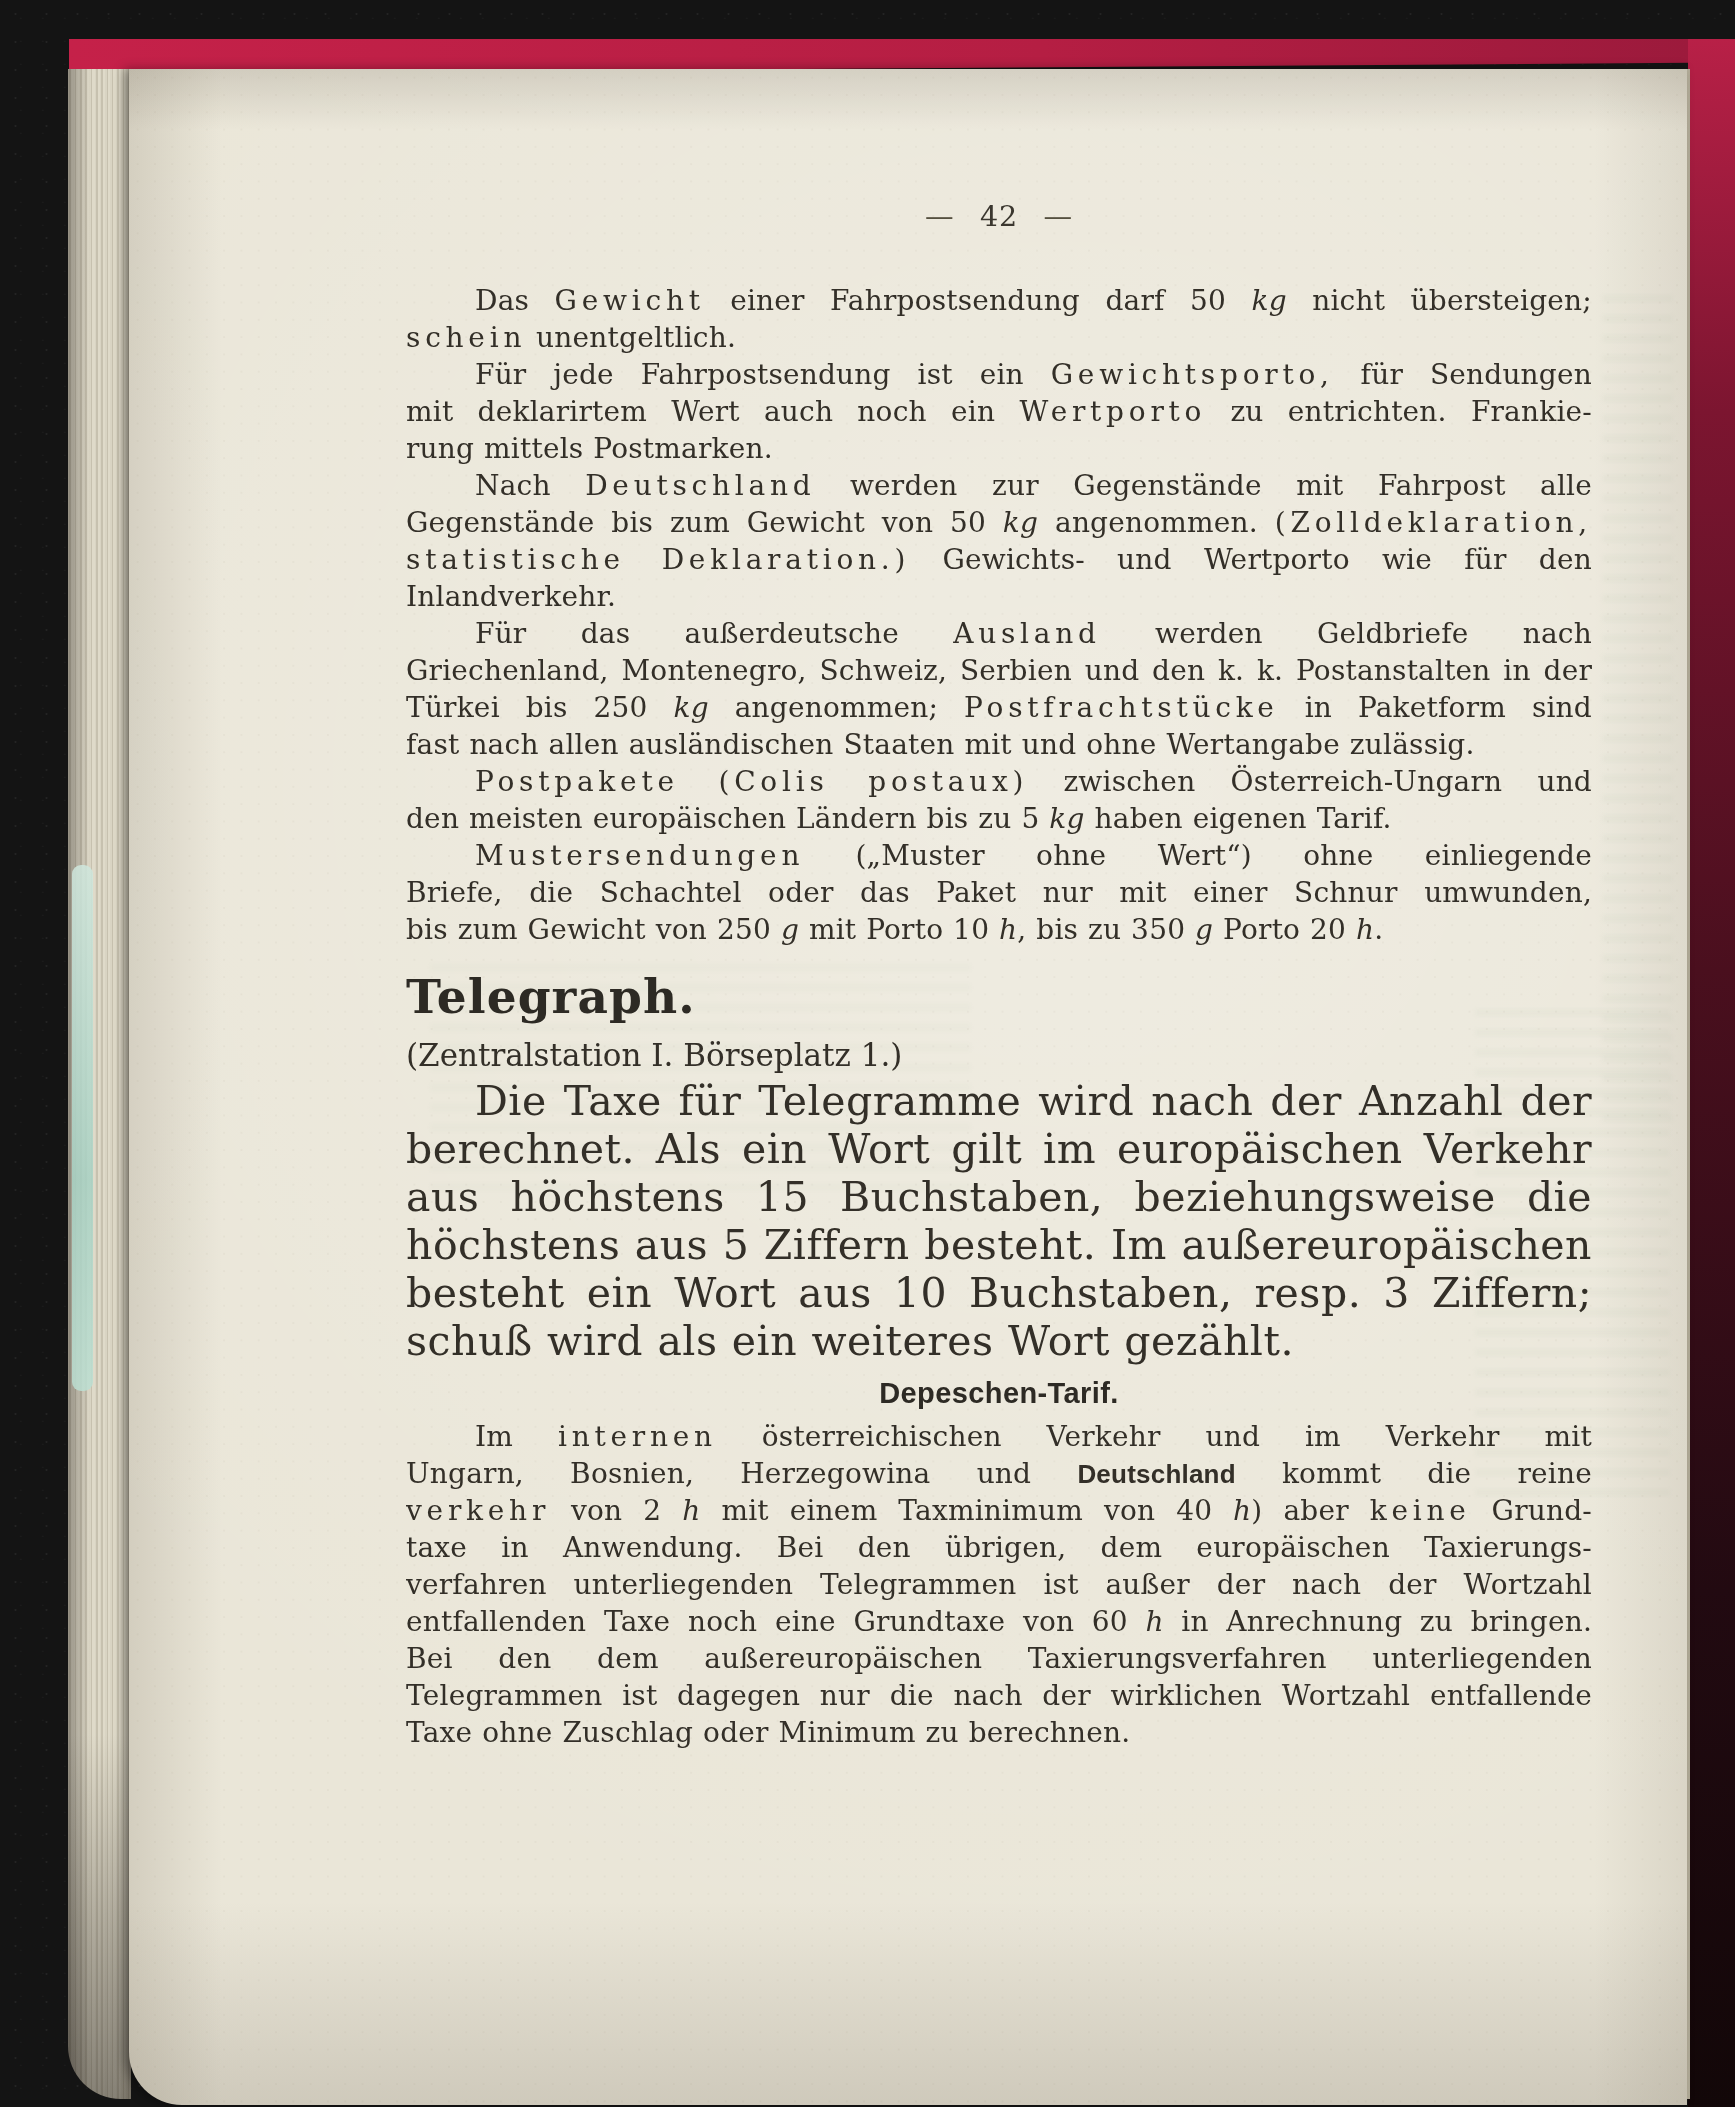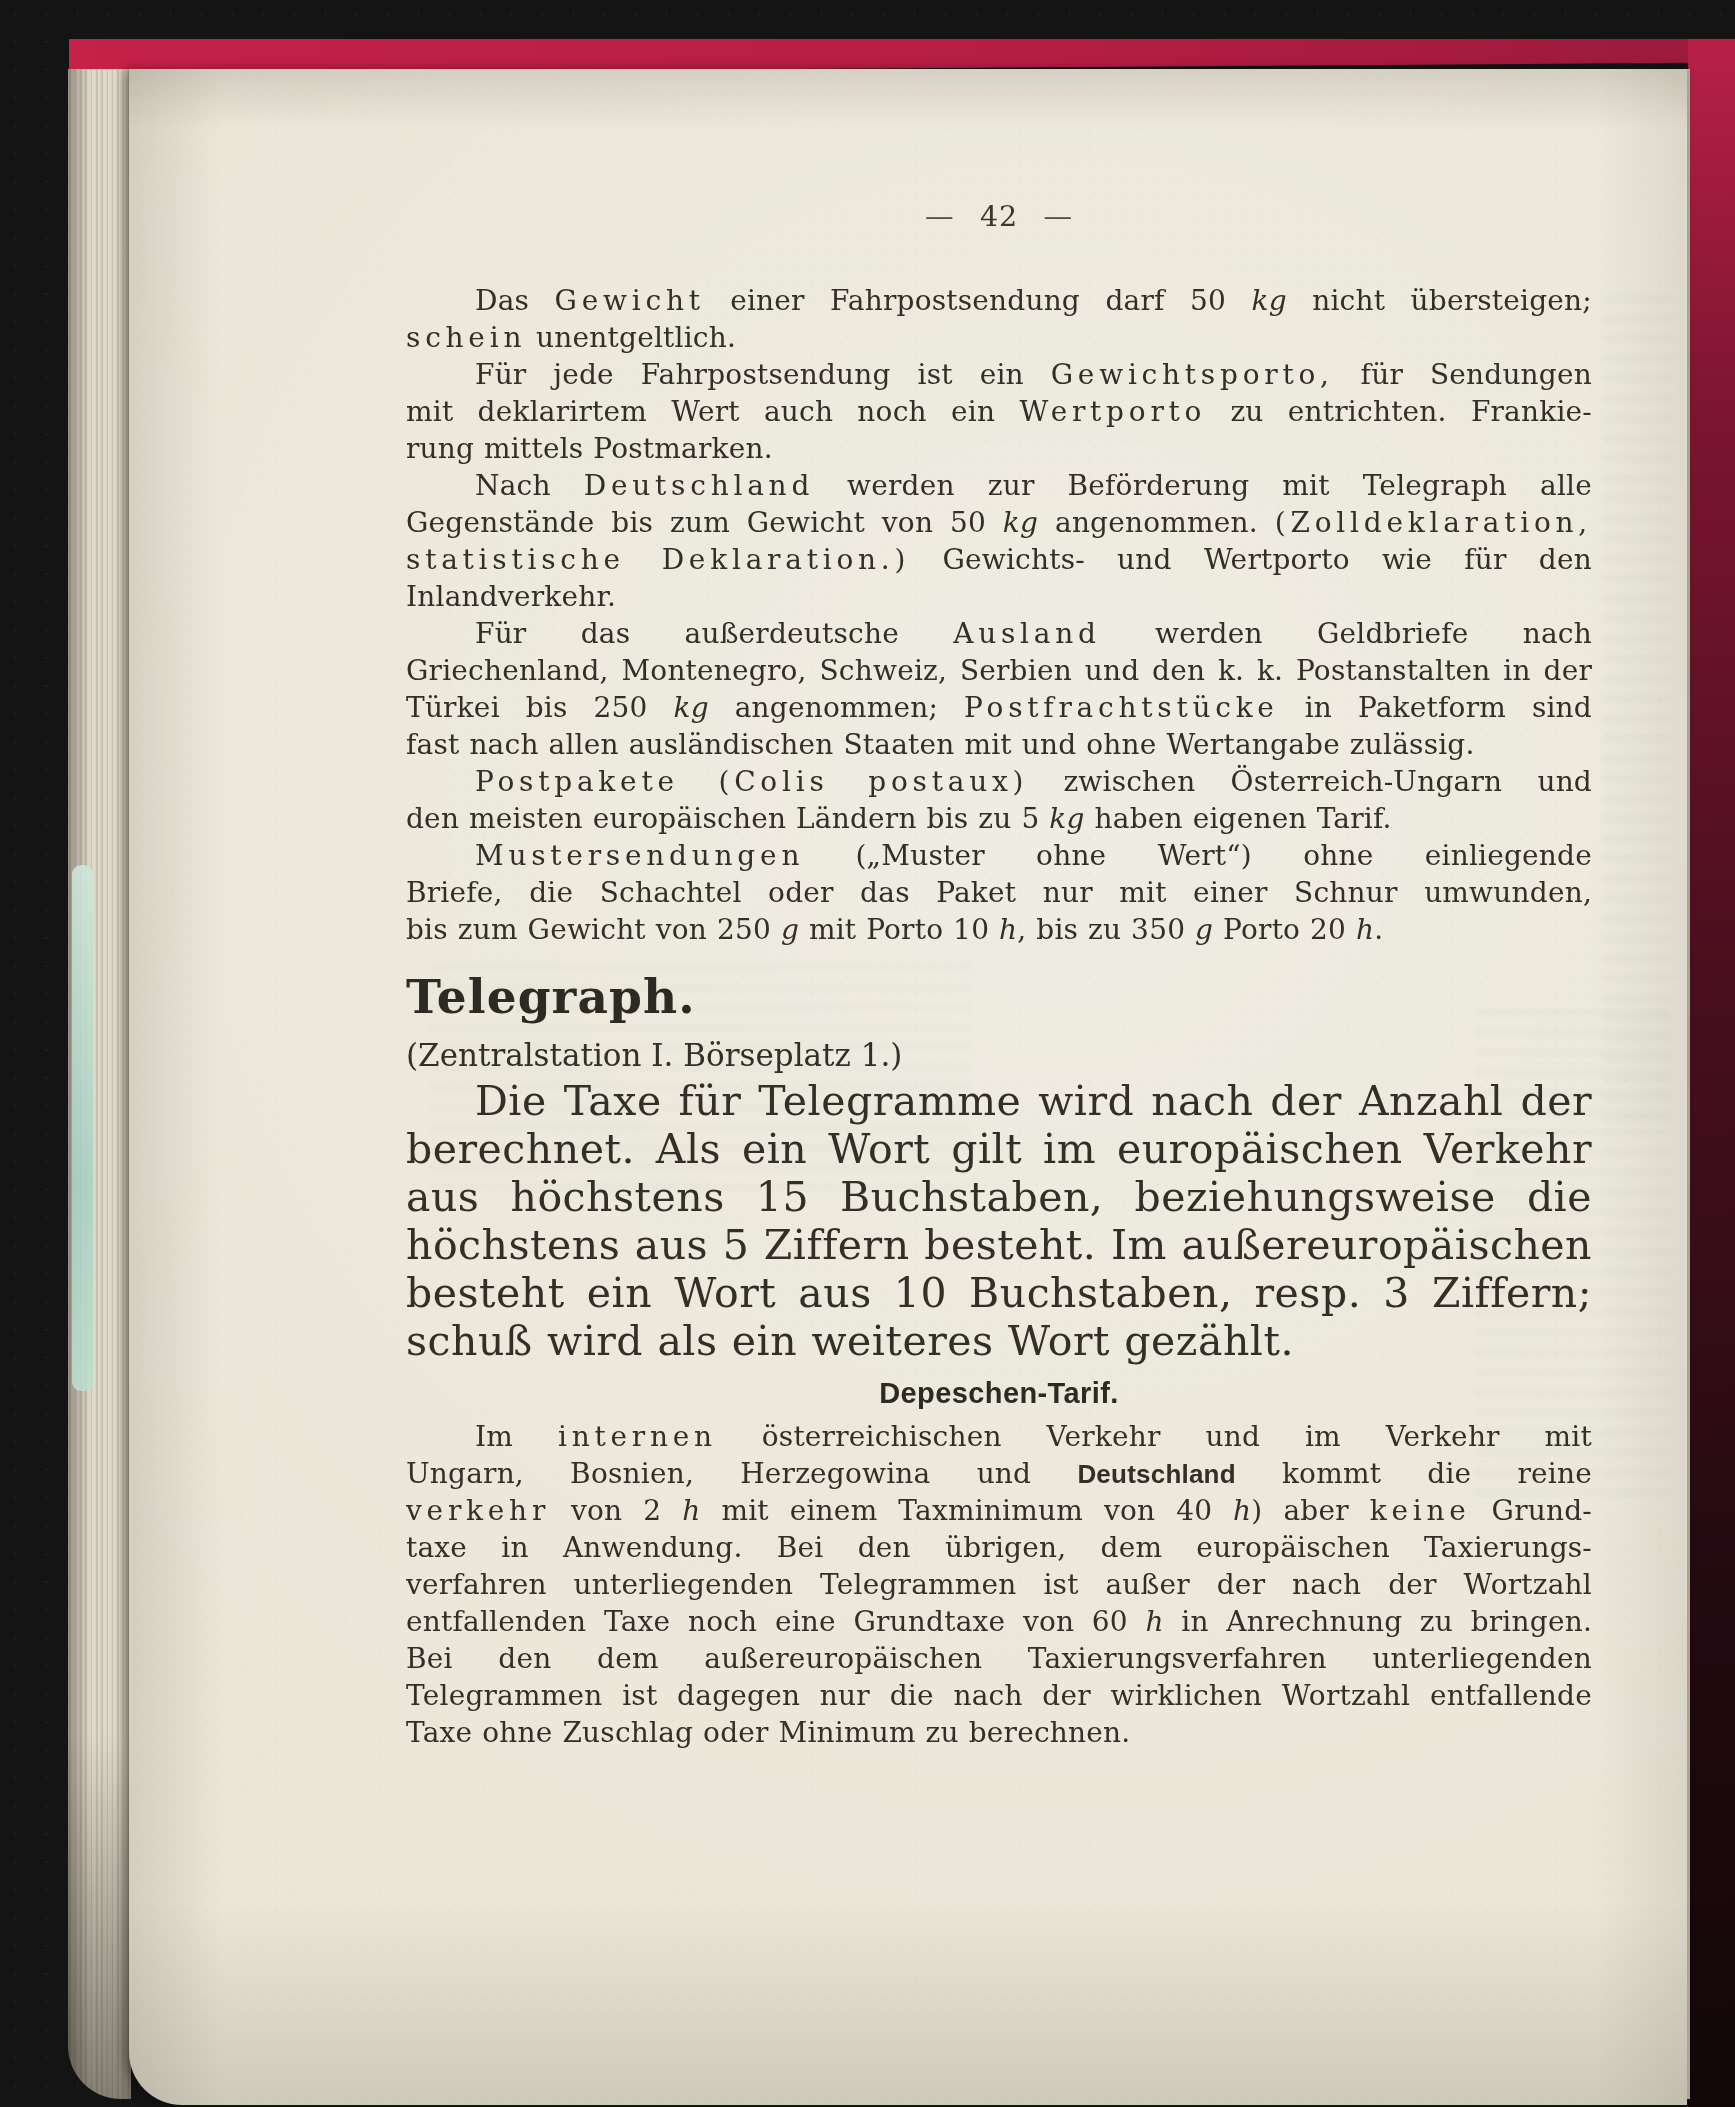--- a/index.html
+++ b/index.html
@@ -125,21 +125,21 @@
       <div class="pagenum">
         <span class="rule">—</span><span class="num">42</span><span class="rule">—</span>
       </div>
 
       <div id="sec1">
           <div class="line s ind"><span>Das </span><span class="sp">Gewicht</span><span> einer Fahrpostsendung darf 50 </span><span class="it">kg</span><span> nicht übersteigen;</span></div>
           <div class="line s last"><span class="sp">schein</span><span> unentgeltlich.</span></div>
           <div class="line s ind"><span>Für jede Fahrpostsendung ist ein </span><span class="sp">Gewichtsporto,</span><span> für Sendungen</span></div>
           <div class="line s"><span>mit deklarirtem Wert auch noch ein </span><span class="sp">Wertporto</span><span> zu entrichten. Frankie-</span></div>
           <div class="line s last"><span>rung mittels Postmarken.</span></div>
-          <div class="line s ind"><span>Nach </span><span class="sp">Deutschland</span><span> werden zur Beförderung mit Telegraph alle</span></div>
+          <div class="line s ind"><span>Nach </span><span class="sp">Deutschland</span><span> werden zur Gegenstände mit Fahrpost alle</span></div>
           <div class="line s"><span>Gegenstände bis zum Gewicht von 50 </span><span class="it">kg</span><span> angenommen. </span><span class="sp">(Zolldeklaration,</span></div>
           <div class="line s"><span class="sp">statistische Deklaration.)</span><span> Gewichts- und Wertporto wie für den</span></div>
           <div class="line s last"><span>Inlandverkehr.</span></div>
           <div class="line s ind"><span>Für das außerdeutsche </span><span class="sp">Ausland</span><span> werden Geldbriefe nach</span></div>
           <div class="line s"><span>Griechenland, Montenegro, Schweiz, Serbien und den k. k. Postanstalten in der</span></div>
           <div class="line s"><span>Türkei bis 250 </span><span class="it">kg</span><span> angenommen; </span><span class="sp">Postfrachtstücke</span><span> in Paketform sind</span></div>
           <div class="line s last"><span>fast nach allen ausländischen Staaten mit und ohne Wertangabe zulässig.</span></div>
           <div class="line s ind"><span class="sp">Postpakete (Colis postaux)</span><span> zwischen Österreich-Ungarn und</span></div>
           <div class="line s last"><span>den meisten europäischen Ländern bis zu 5 </span><span class="it">kg</span><span> haben eigenen Tarif.</span></div>
           <div class="line s ind"><span class="sp">Mustersendungen</span><span> („Muster ohne Wert“) ohne einliegende</span></div>

